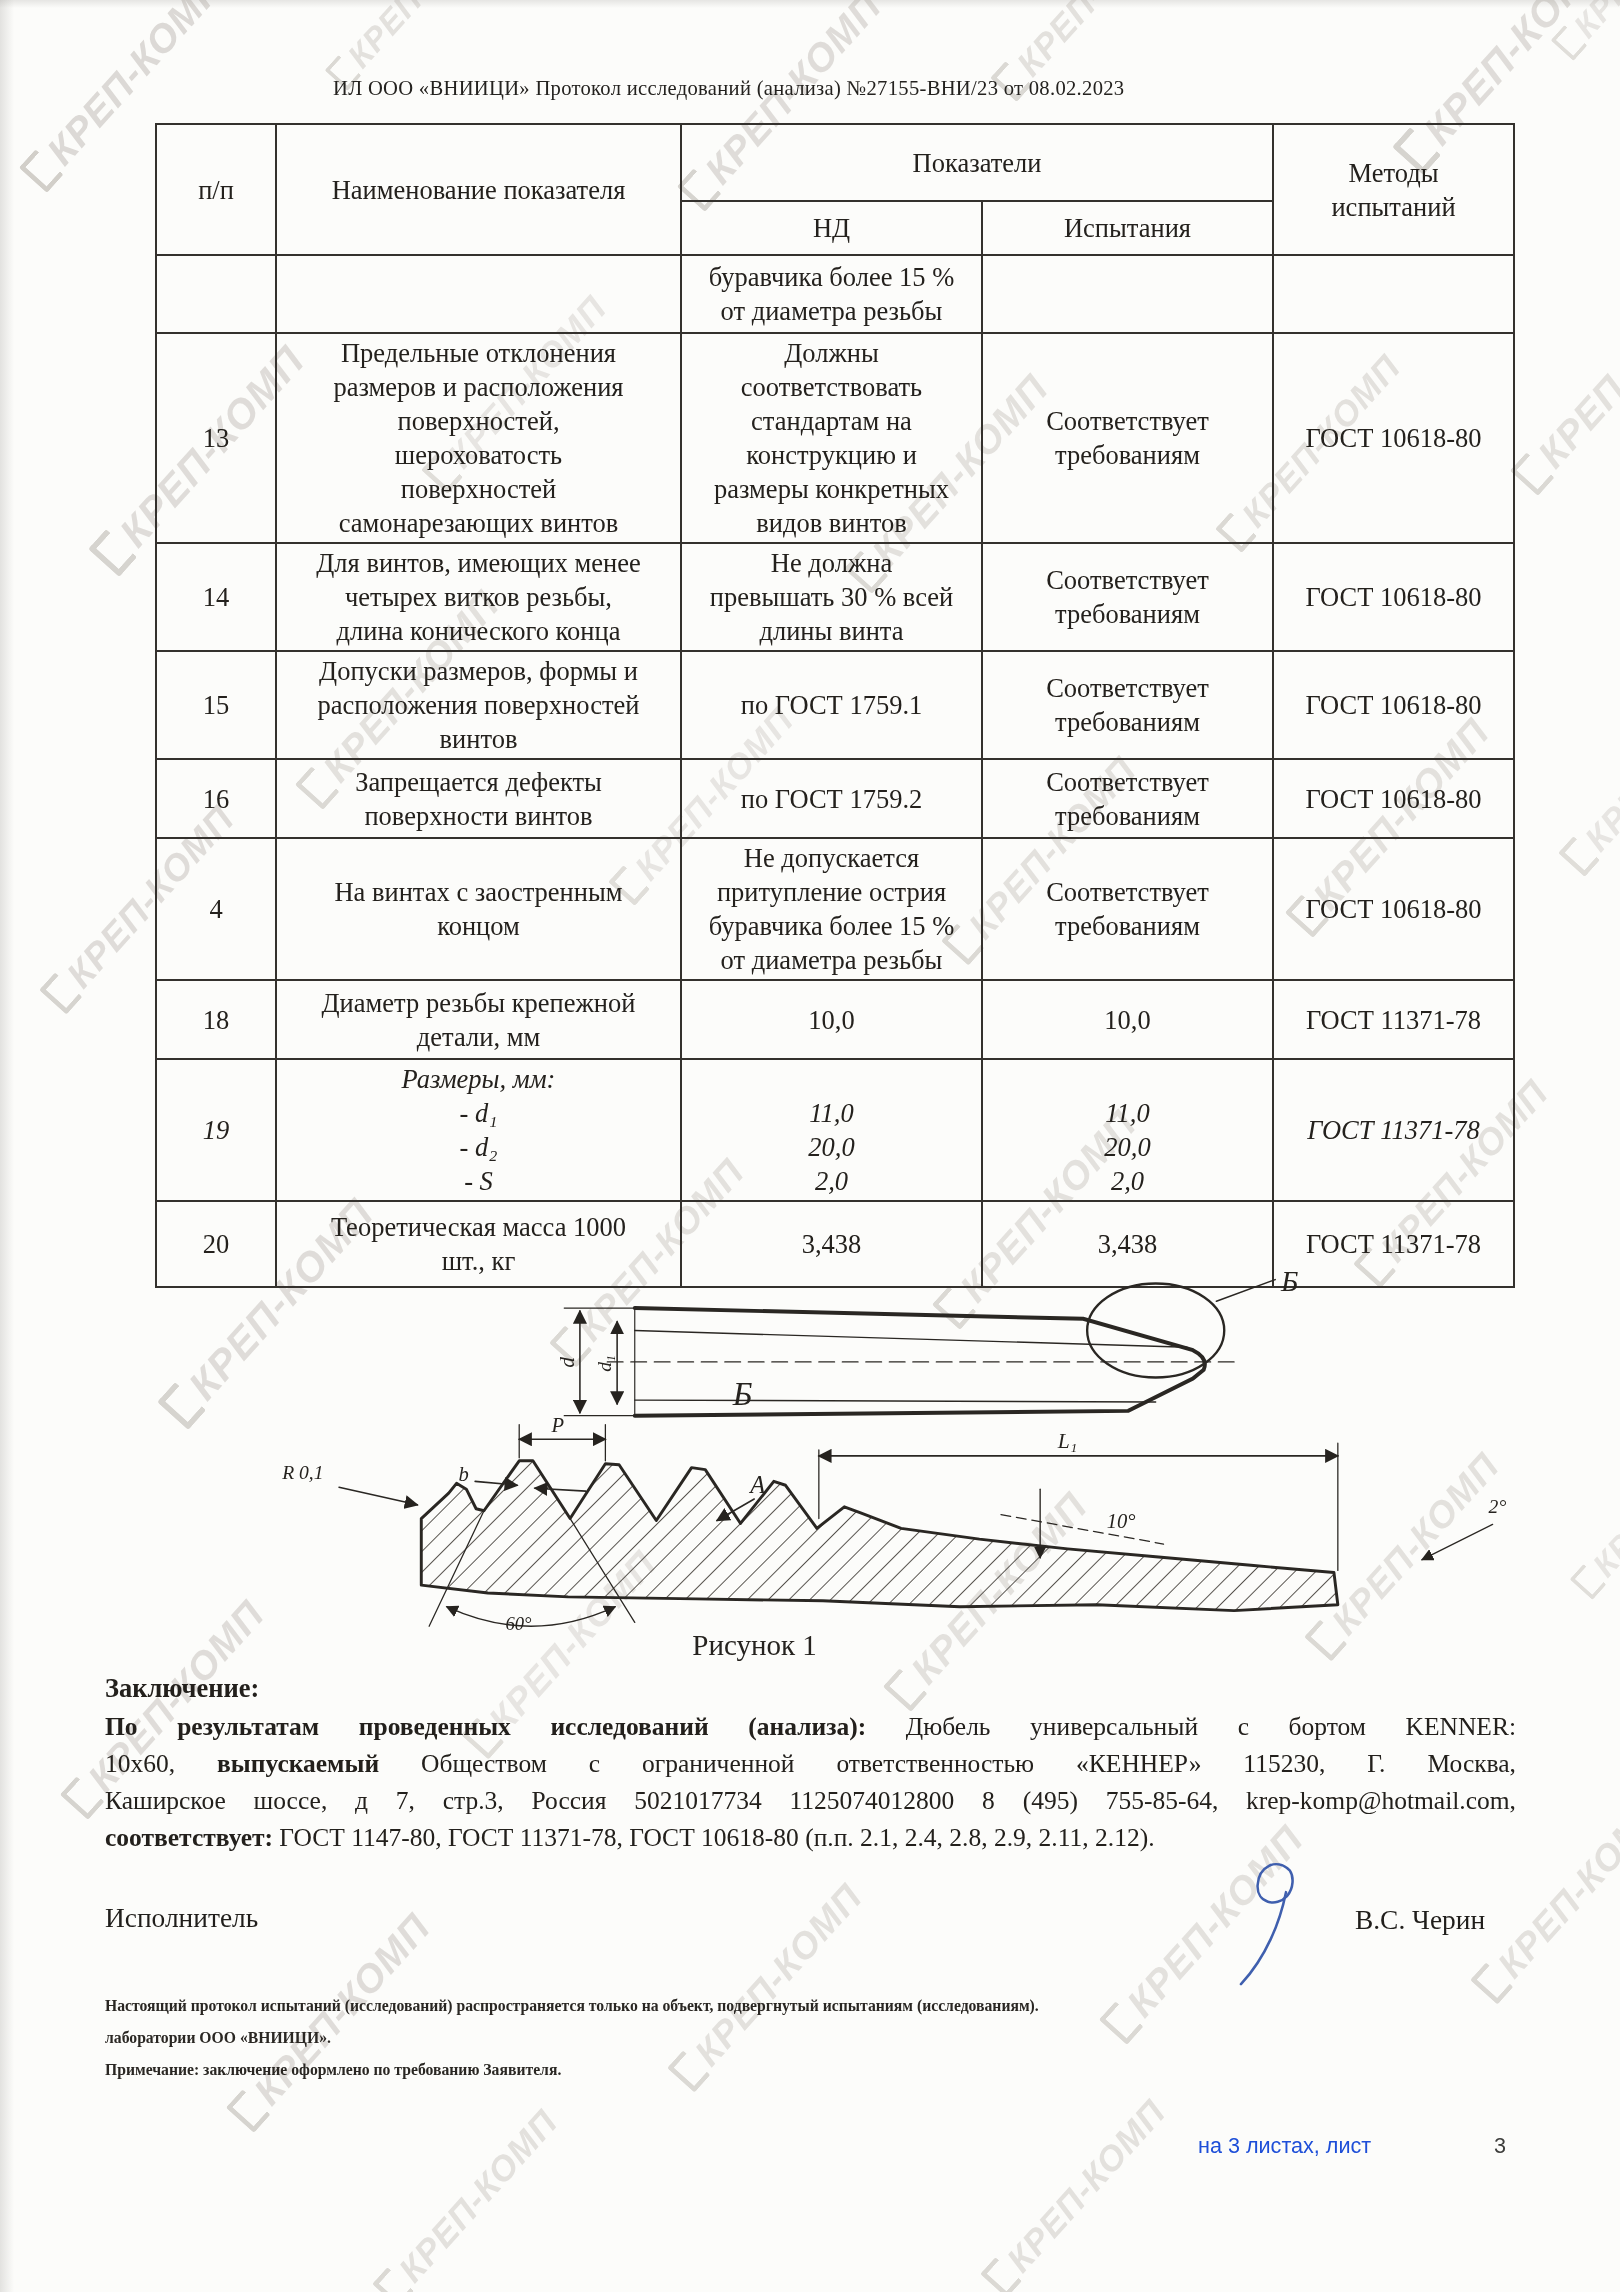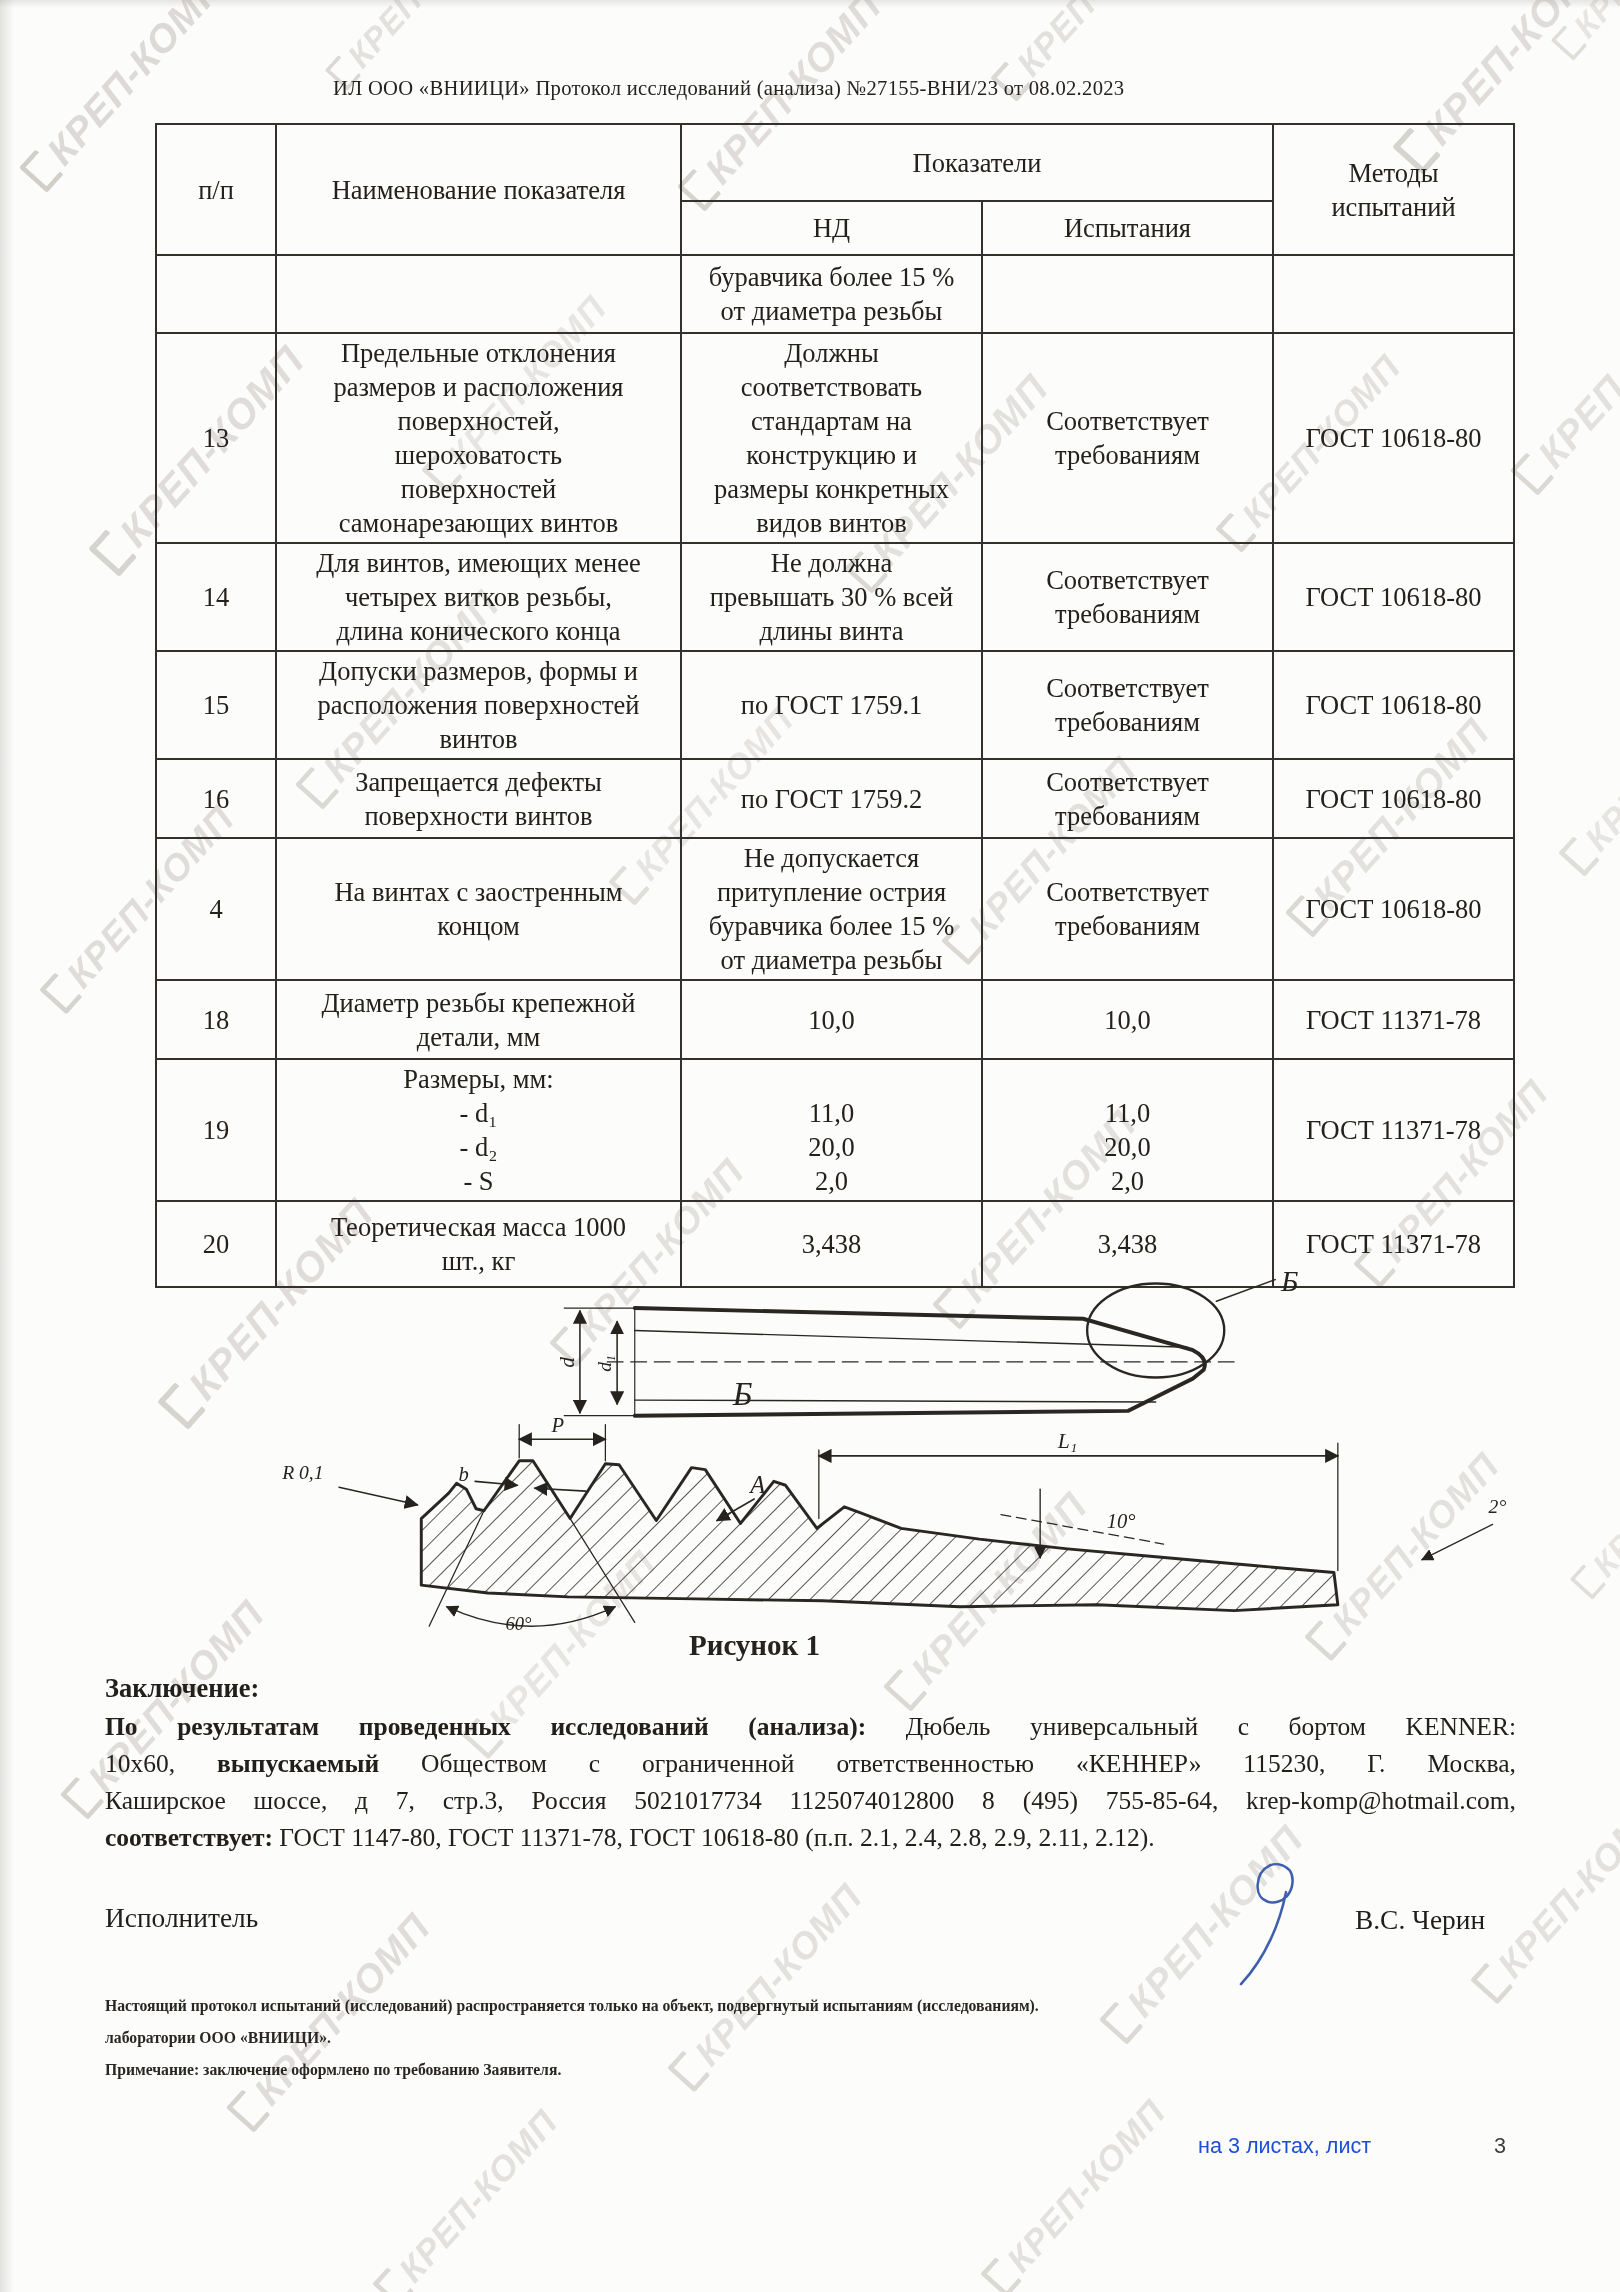--- a/index.html
+++ b/index.html
@@ -51,28 +51,28 @@
   td.name{text-align:left;padding-left:15.7px;}
   tr.h-a td{height:71px;}
   tr.h-b td{height:48px;}
   tr.r-cont td{height:72px;}
   tr.r-13 td{height:201px;}
   tr.r-14 td{height:99px;}
   tr.r-15 td{height:102px;}
   tr.r-16 td{height:73px;}
   tr.r-17 td{height:128px;}
   tr.r-18 td{height:73px;}
-  tr.r-19 td{height:126px;}
+  tr.r-19 td{height:126px;font-style:italic;}
   tr.r-20 td{height:80px;}
 
   
   .figure-svg{position:absolute;left:274px;top:1262px;}
   .fig-caption{
     position:absolute;left:421px;top:1629px;width:667px;text-align:center;
-    font-weight:bold;font-size:29px;color:#26231f;
+    font-weight:normal;font-size:29px;color:#26231f;
   }
 
   
   .conclusion{position:absolute;left:105px;top:1669px;width:1411px;color:#23201c;}
   .conclusion .head{font-weight:bold;font-size:26.5px;line-height:39px;}
   .conclusion .ln{font-size:25.5px;line-height:37px;text-align:justify;text-align-last:justify;}
   .conclusion .ln.last{text-align-last:left;}
   .b{font-weight:bold;}
 
   

